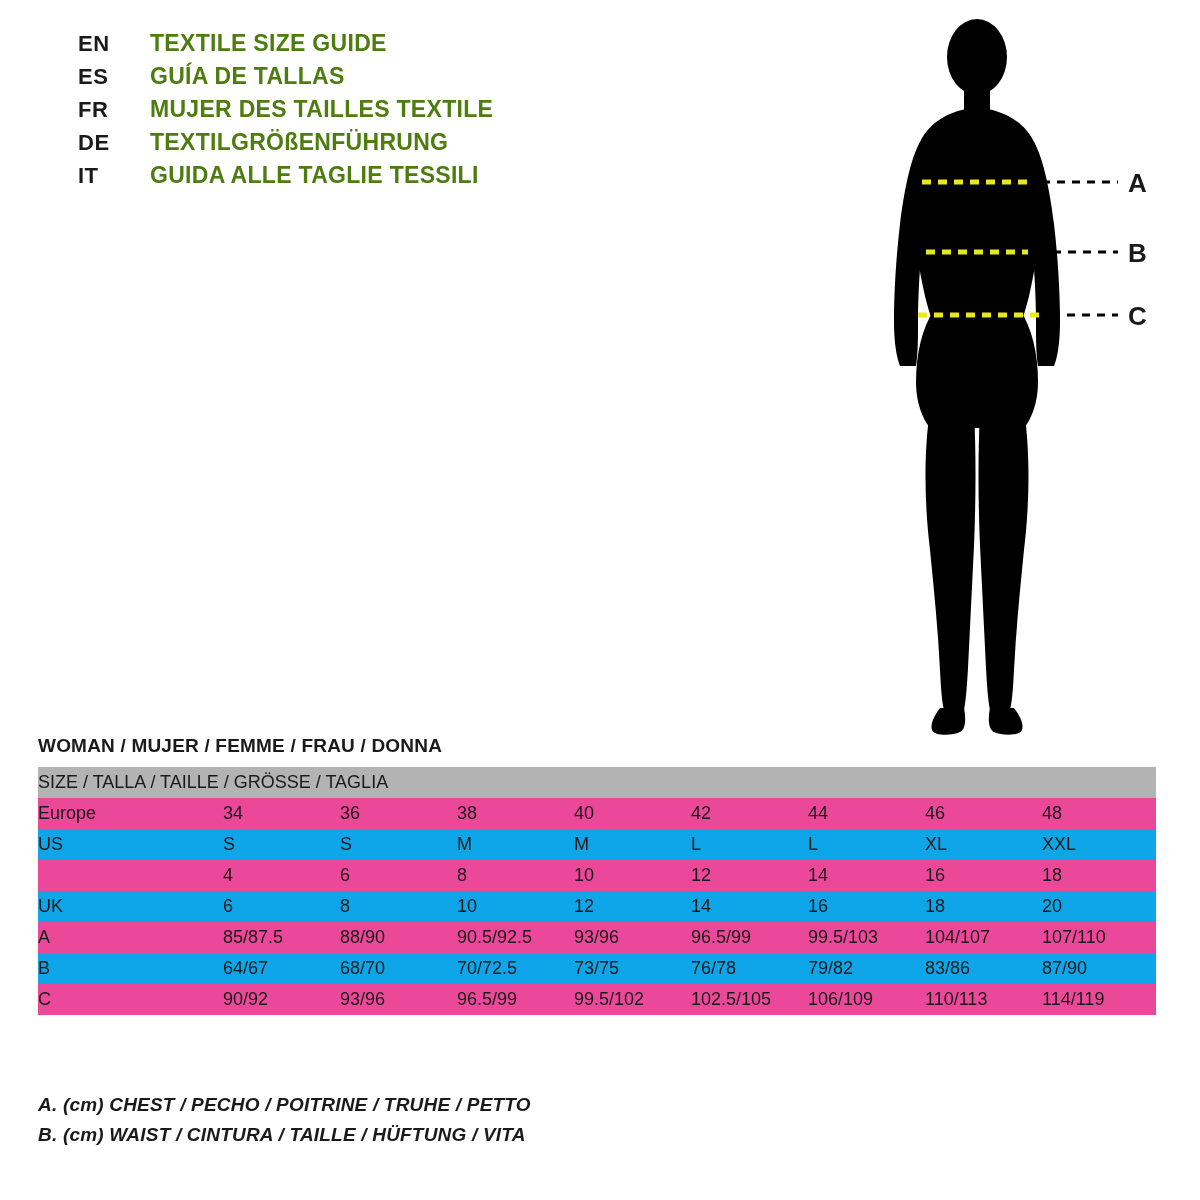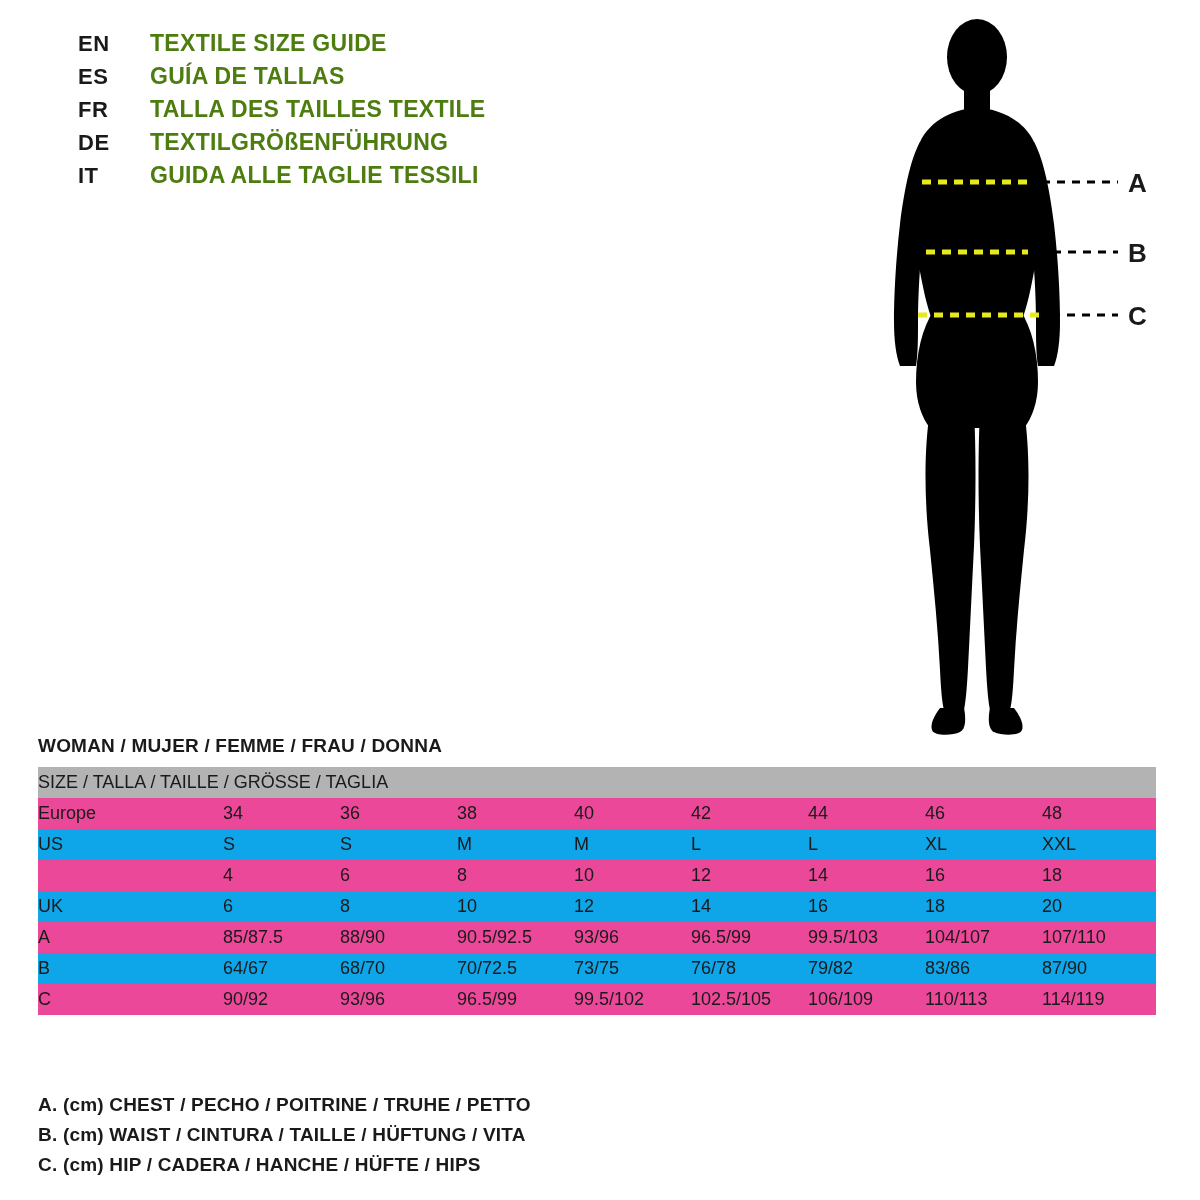--- a/index.html
+++ b/index.html
@@ -97,20 +97,21 @@
     width: 185px;
   }
   td.val { text-align: left; }
 
   
   .footnotes {
     position: absolute;
     left: 38px;
     top: 1090px;
     width: 700px;
+    font-style: italic;
   }
   .footnote {
     font-size: 19px;
     font-weight: bold;
     letter-spacing: 0.2px;
     height: 30px;
     line-height: 30px;
     color: #1a1a1a;
     white-space: nowrap;
   }
@@ -122,21 +123,21 @@
   <div class="lang-row">
     <div class="lang-code">EN</div>
     <div class="lang-title">TEXTILE SIZE GUIDE</div>
   </div>
   <div class="lang-row">
     <div class="lang-code">ES</div>
     <div class="lang-title">GUÍA DE TALLAS</div>
   </div>
   <div class="lang-row">
     <div class="lang-code">FR</div>
-    <div class="lang-title">TALLA DES TAILLES TEXTILE</div>
+    <div class="lang-title">MUJER DES TAILLES TEXTILE</div>
   </div>
   <div class="lang-row">
     <div class="lang-code">DE</div>
     <div class="lang-title">TEXTILGRÖßENFÜHRUNG</div>
   </div>
   <div class="lang-row">
     <div class="lang-code">IT</div>
     <div class="lang-title">GUIDA ALLE TAGLIE TESSILI</div>
   </div>
 </div>
@@ -326,14 +327,13 @@
         <td class="val">110/113</td>
         <td class="val">114/119</td>
       </tr>
     </tbody>
   </table>
 </div>
 
 <div class="footnotes">
   <div class="footnote">A. (cm) CHEST / PECHO / POITRINE / TRUHE / PETTO</div>
   <div class="footnote">B. (cm) WAIST / CINTURA / TAILLE / HÜFTUNG / VITA</div>
-  <div class="footnote">C. (cm) HIP / CADERA / HANCHE / HÜFTE / HIPS</div>
 </div>
 
 </body></html>

